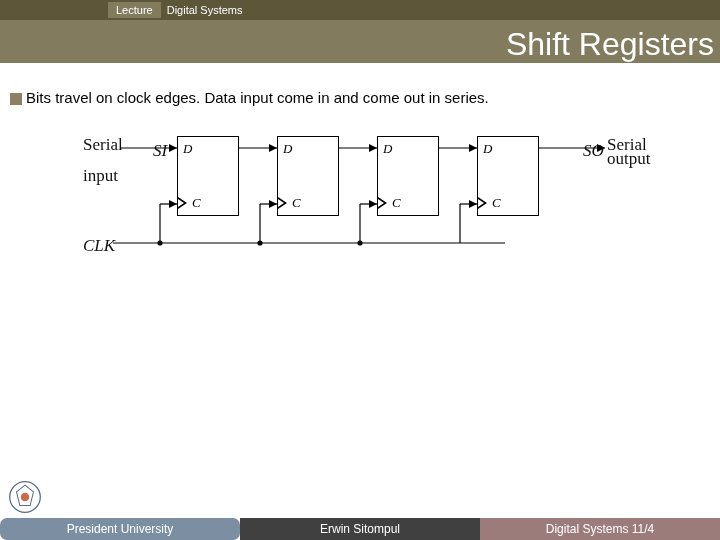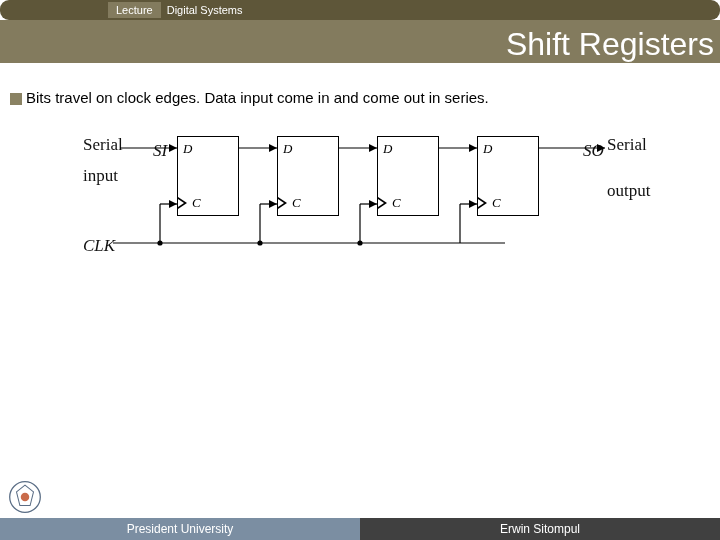--- a/index.html
+++ b/index.html
@@ -1,44 +1,44 @@
 <!DOCTYPE html>
 <html><head>
 <meta charset="utf-8">
 <style>
   * { margin: 0; padding: 0; box-sizing: border-box; }
   body { width: 720px; height: 540px; font-family: Verdana, Geneva, sans-serif; background: #fff; position: relative; overflow: hidden; }
-  .topbar { height: 20px; background: #5e5639; display: flex; align-items: center; border-radius: 9px; }
+  .topbar { height: 20px; background: #5e5639; display: flex; align-items: center; }
   .topbar .lecture-box { background: #837b5e; color: #fff; font-size: 11px; padding: 2px 8px; margin-left: 108px; }
   .topbar .course { color: #fff; font-size: 11px; margin-left: 6px; }
   .title-band { height: 43px; background: #837b5e; display: flex; align-items: flex-end; justify-content: flex-end; padding-right: 6px; }
   .title-band .title { color: #fff; font-size: 32px; font-family: Verdana, sans-serif; }
   .content { padding: 4px 10px 0 10px; }
   .bullet-wrap { display: flex; margin-bottom: 2px; }
   .bullet-mark { width: 12px; height: 12px; background: #8a8263; flex: 0 0 12px; margin-top: 4px; margin-right: 4px; }
   .bullet-text { font-size: 15px; line-height: 1.2; color: #000; text-align: justify; flex: 1; }
   .spacer-sm { height: 22px; }
   .figure { width: 590px; height: 160px; margin: 14px auto 0 auto; position: relative; font-family: 'Times New Roman', serif; }
   .fig-label { position: absolute; font-size: 17px; color: #111; }
   .fig-label.si { left: 88px; top: 20px; font-style: italic; }
   .fig-label.so { left: 518px; top: 20px; font-style: italic; }
   .fig-label.serial-in-a { left: 18px; top: 14px; }
   .fig-label.serial-in-b { left: 18px; top: 45px; }
   .fig-label.serial-out-a { left: 542px; top: 14px; }
-  .fig-label.serial-out-b { left: 542px; top: 28px; margin-top: 32px; }
+  .fig-label.serial-out-b { left: 542px; top: 28px; }
   .fig-label.clk { left: 18px; top: 115px; font-style: italic; }
   .ff { position: absolute; width: 62px; height: 80px; border: 1.3px solid #000; top: 15px; background: #fff; }
   .ff .d { position: absolute; left: 5px; top: 4px; font-style: italic; font-size: 13px; }
   .ff .c { position: absolute; left: 14px; bottom: 4px; font-style: italic; font-size: 13px; }
   .ff .tri { position: absolute; left: 0; bottom: 6px; width: 0; height: 0; border-top: 6px solid transparent; border-bottom: 6px solid transparent; border-left: 9px solid #000; }
   .ff .tri::after { content: ""; position: absolute; left: -9px; top: -4.2px; width: 0; height: 0; border-top: 4.2px solid transparent; border-bottom: 4.2px solid transparent; border-left: 6.5px solid #fff; }
   svg.wires { position: absolute; left: 0; top: 0; }
   .footer { position: absolute; left: 0; bottom: 0; width: 720px; height: 22px; display: flex; }
   .footer .cell { flex: 1; color: #fff; font-size: 12px; display: flex; align-items: center; justify-content: center; }
-  .footer .c1 { background: #7b8ea2; }
+  .footer .c1 { background: #7b8ea2; border-radius: 7px; }
   .footer .c2 { background: #404040; }
   .footer .c3 { background: #9c7b7b; }
   .logo { position: absolute; left: 8px; bottom: 26px; width: 34px; height: 34px; }
 </style>
 </head>
 <body>
 
 <div class="topbar">
   <div class="lecture-box">Lecture</div>
   <div class="course">Digital Systems</div>
@@ -125,13 +125,14 @@
 
 <svg class="logo" viewBox="0 0 40 40">
   <circle cx="20" cy="20" r="18" fill="none" stroke="#5a6d85" stroke-width="1.5"></circle>
   <path d="M20 6 L30 14 L26 30 L14 30 L10 14 Z" fill="none" stroke="#5a6d85" stroke-width="1.2"></path>
   <circle cx="20" cy="20" r="5" fill="#c96b4a"></circle>
 </svg>
 
 <div class="footer">
   <div class="cell c1">President University</div>
   <div class="cell c2">Erwin Sitompul</div>
+  <div class="cell c3">Digital Systems 11/4</div>
 </div>
 
 </body></html>

